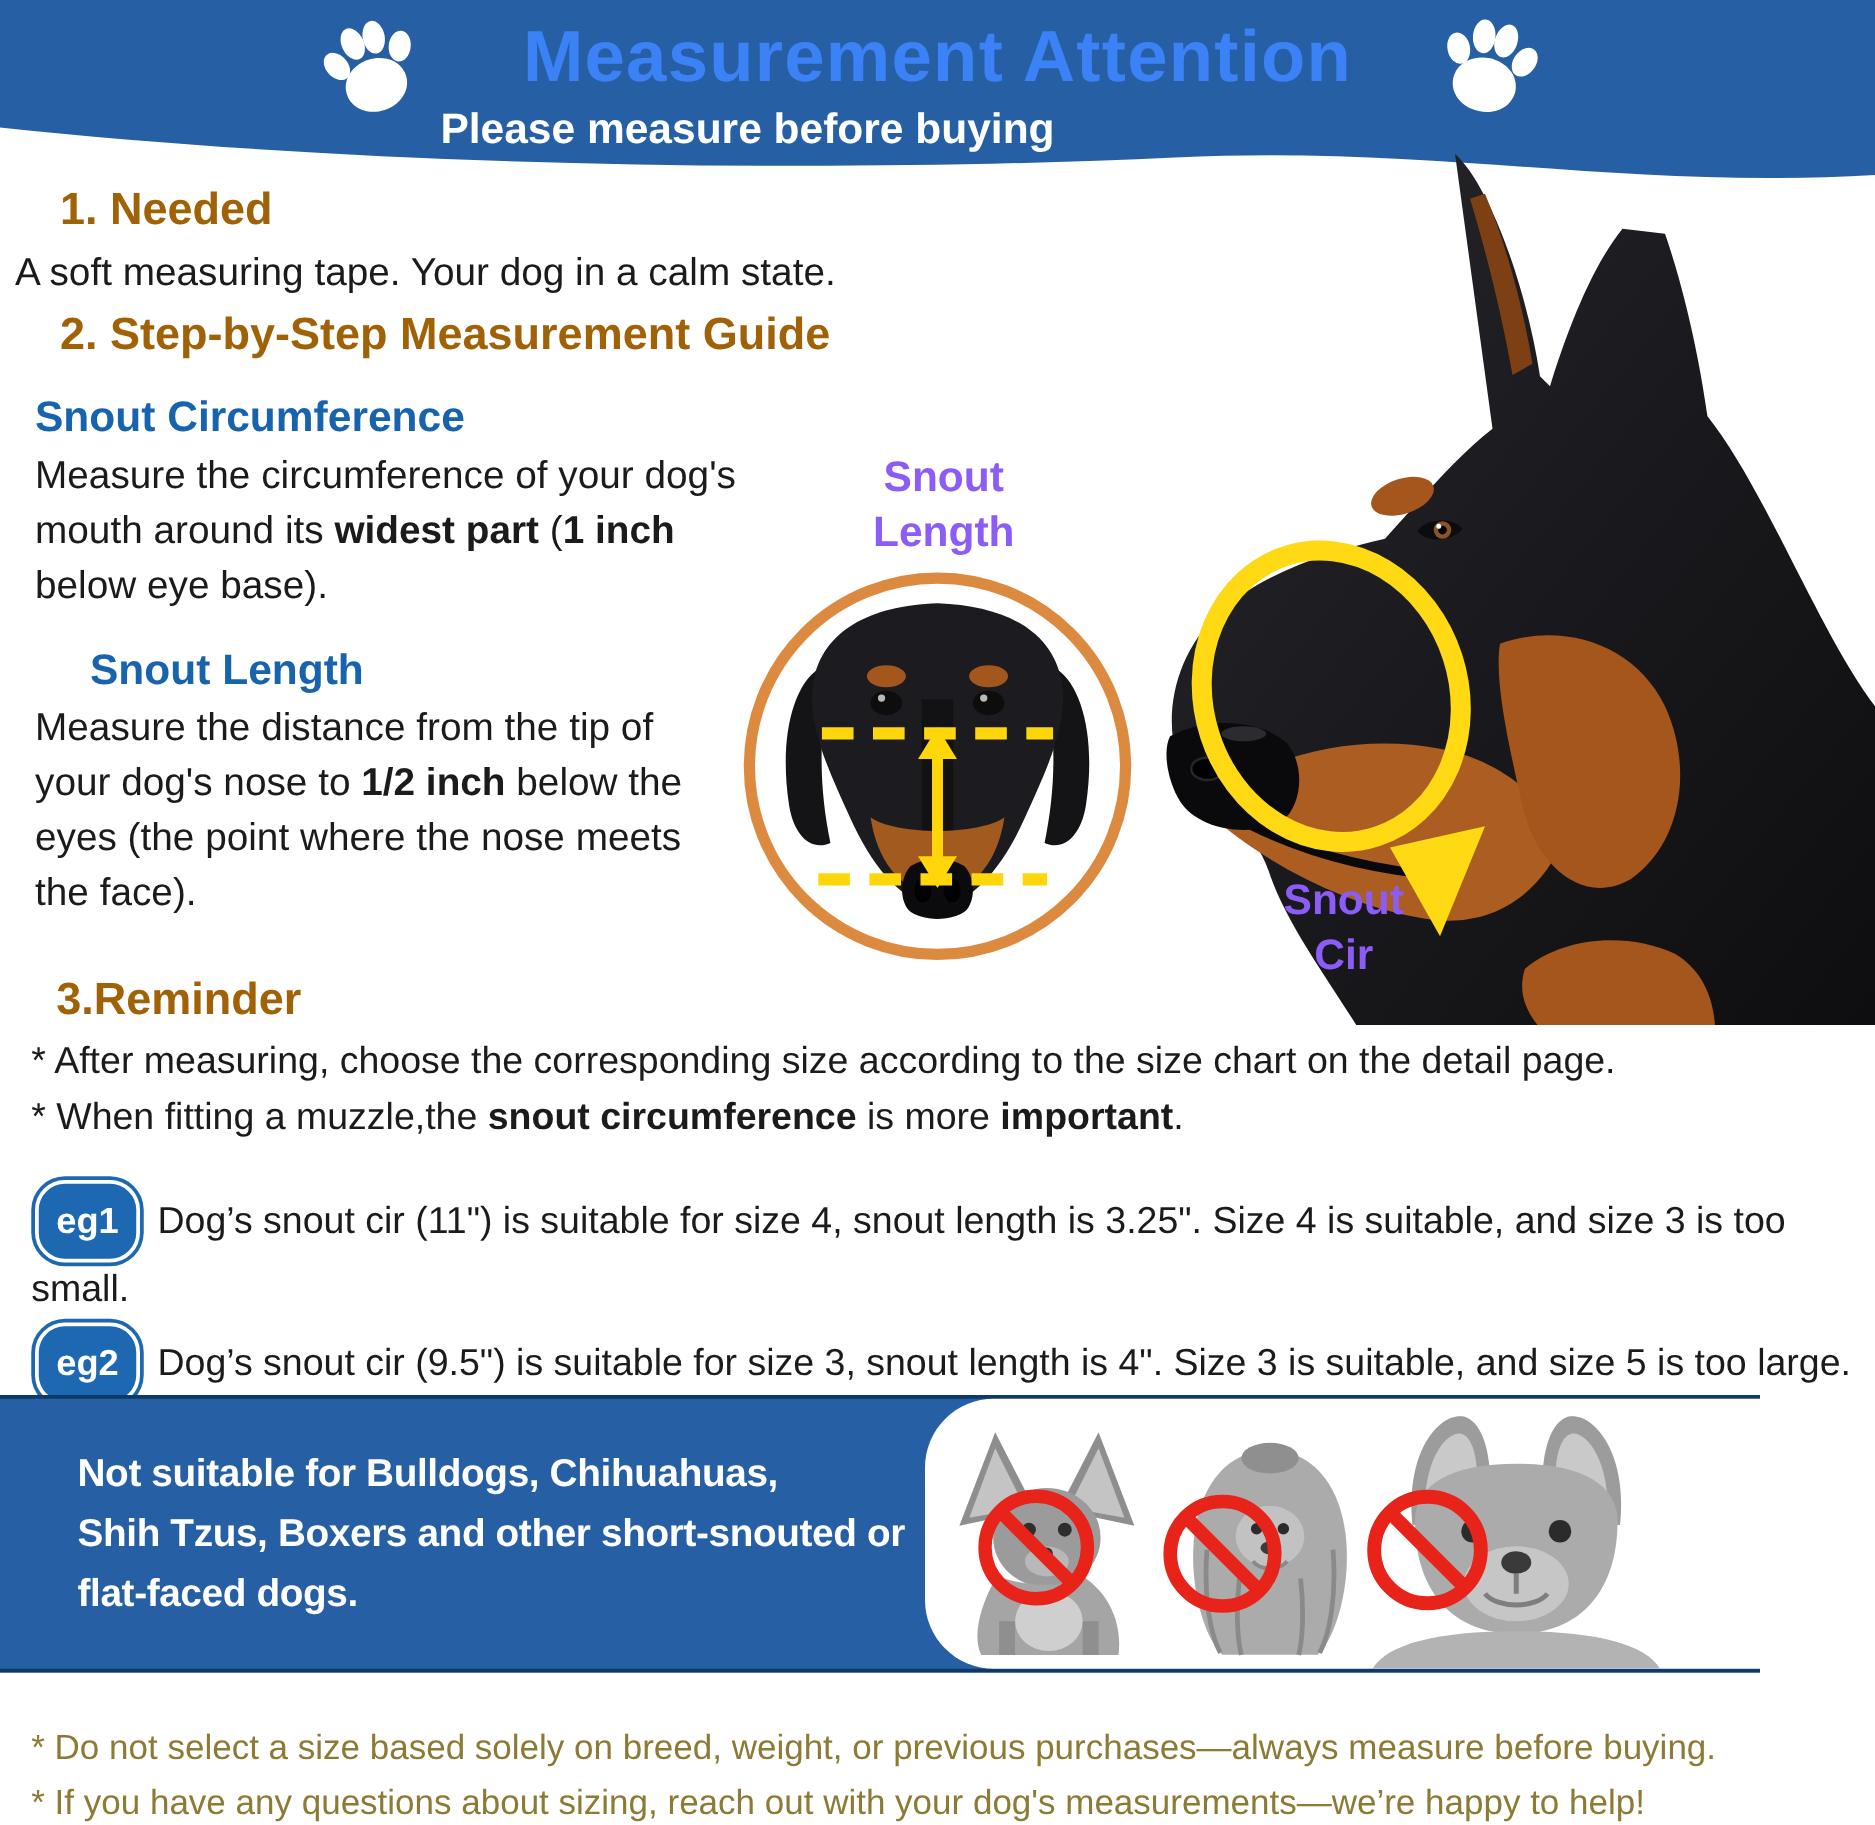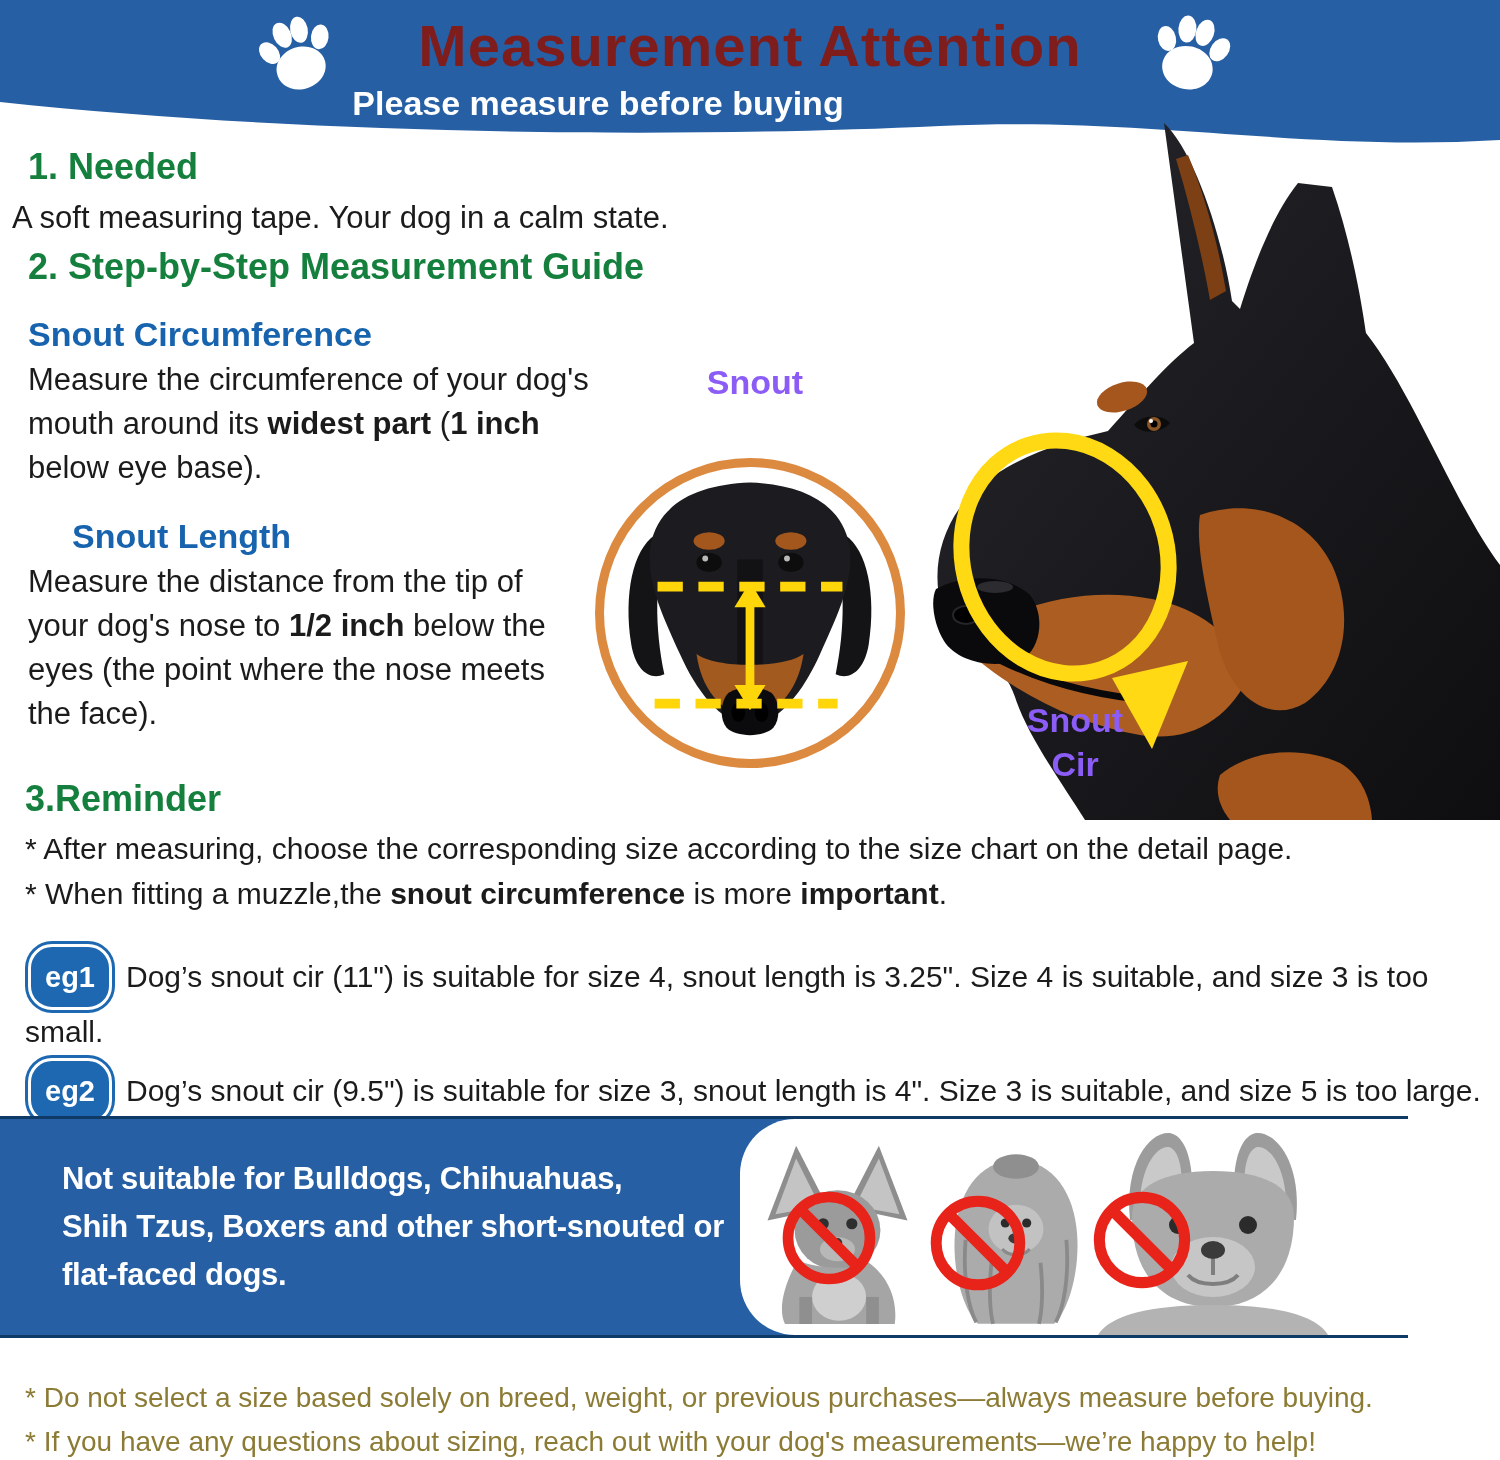--- a/index.html
+++ b/index.html
@@ -5,26 +5,26 @@
   html,body{margin:0;padding:0;background:#ffffff;}
   .page{position:relative;width:1500px;height:1460px;background:#ffffff;overflow:hidden;
         font-family:"Liberation Sans","DejaVu Sans",sans-serif;}
 
   
   .header-wave{position:absolute;left:0;top:0;width:1500px;height:170px;}
   .paw{position:absolute;}
   .paw-left{left:252px;top:8px;width:88px;height:88px;transform:rotate(-18deg);}
   .paw-right{left:1146px;top:6px;width:90px;height:90px;transform:rotate(12deg);}
   .header-title{position:absolute;left:0;top:12px;width:1500px;text-align:center;
-    color:#7f1d1d;font-size:58px;font-weight:bold;letter-spacing:1px;}
+    color:#3b82f6;font-size:58px;font-weight:bold;letter-spacing:1px;}
   .header-subtitle{position:absolute;left:0;top:84px;width:1196px;text-align:center;
     color:#ffffff;font-size:34px;font-weight:bold;}
 
   
-  .h-blue{position:absolute;color:#15803d;font-weight:bold;font-size:36px;}
+  .h-blue{position:absolute;color:#a16207;font-weight:bold;font-size:36px;margin-left:20px;}
   .h-blue-sm{position:absolute;color:#1763AE;font-weight:bold;font-size:34px;}
   .body-text{position:absolute;color:#1b1b1b;font-size:31px;line-height:44px;}
   .needed-title{left:28px;top:146px;}
   .needed-body{left:12px;top:196px;width:820px;}
   .guide-title{left:28px;top:246px;}
   .circ-title{left:28px;top:315px;}
   .circ-body{left:28px;top:358px;width:585px;}
   .len-title{left:28px;top:517px;margin-left:44px;}
   .len-body{left:28px;top:560px;width:560px;}
 
@@ -111,20 +111,21 @@
   <div class="h-blue guide-title">2. Step-by-Step Measurement Guide</div>
 
   <div class="h-blue-sm circ-title">Snout Circumference</div>
   <div class="body-text circ-body"><span>Measure the circumference of your dog's mouth around its </span><span style="font-weight: bold;">widest part</span><span> (</span><span style="font-weight: bold;">1 inch</span><span> below eye base).</span></div>
 
   <div class="h-blue-sm len-title">Snout Length</div>
   <div class="body-text len-body"><span>Measure the distance from the tip of your dog's nose to </span><span style="font-weight: bold;">1/2 inch</span><span> below the eyes (the point where the nose meets the face).</span></div>
 
   <div class="diagram-label snout-length-label">
     <div>Snout</div>
+    <div>Length</div>
   </div>
 
   <div class="inset-circle">
     <svg viewBox="0 0 300 300">
 
       <path d="M52,70 C30,85 20,130 28,182 C32,207 46,220 62,213 C52,165 52,115 64,76 Z" fill="#141416"></path>
       <path d="M248,70 C270,85 280,130 272,182 C268,207 254,220 238,213 C248,165 248,115 236,76 Z" fill="#141416"></path>
 
       <path d="M150,16 C95,18 56,38 48,80 C42,115 60,152 78,192 C95,230 118,260 150,268 C182,260 205,230 222,192 C240,152 258,115 252,80 C244,38 205,18 150,16 Z" fill="#1c1c20"></path>
       <rect x="137" y="95" width="26" height="125" fill="#121214"></rect>

